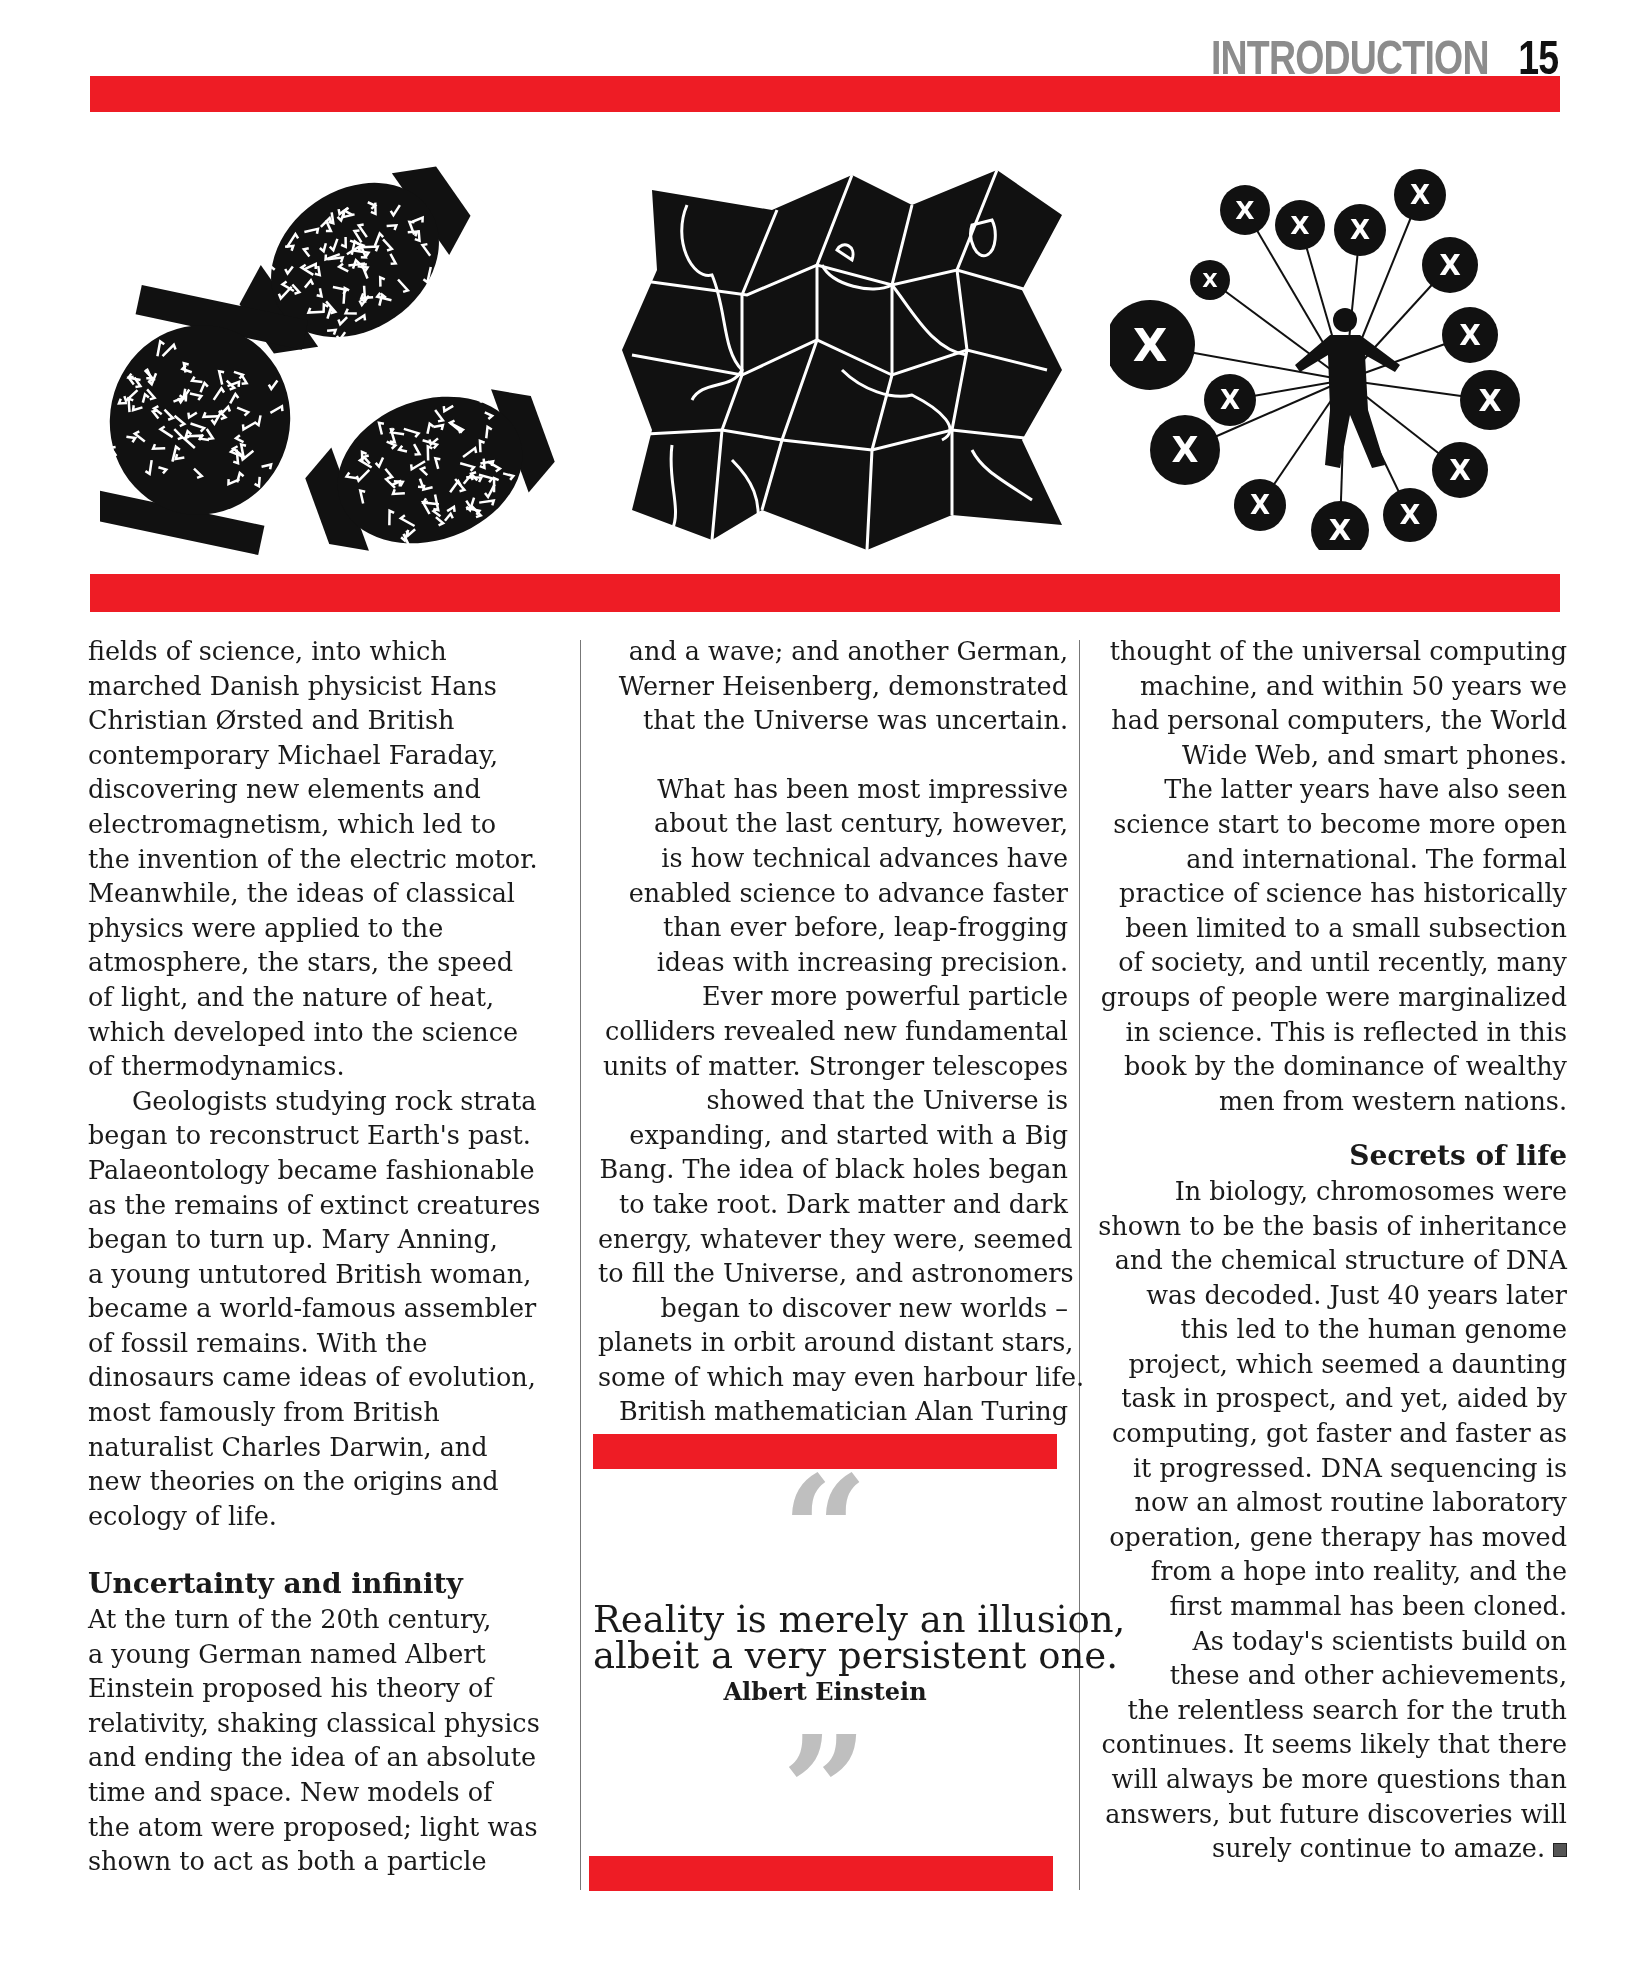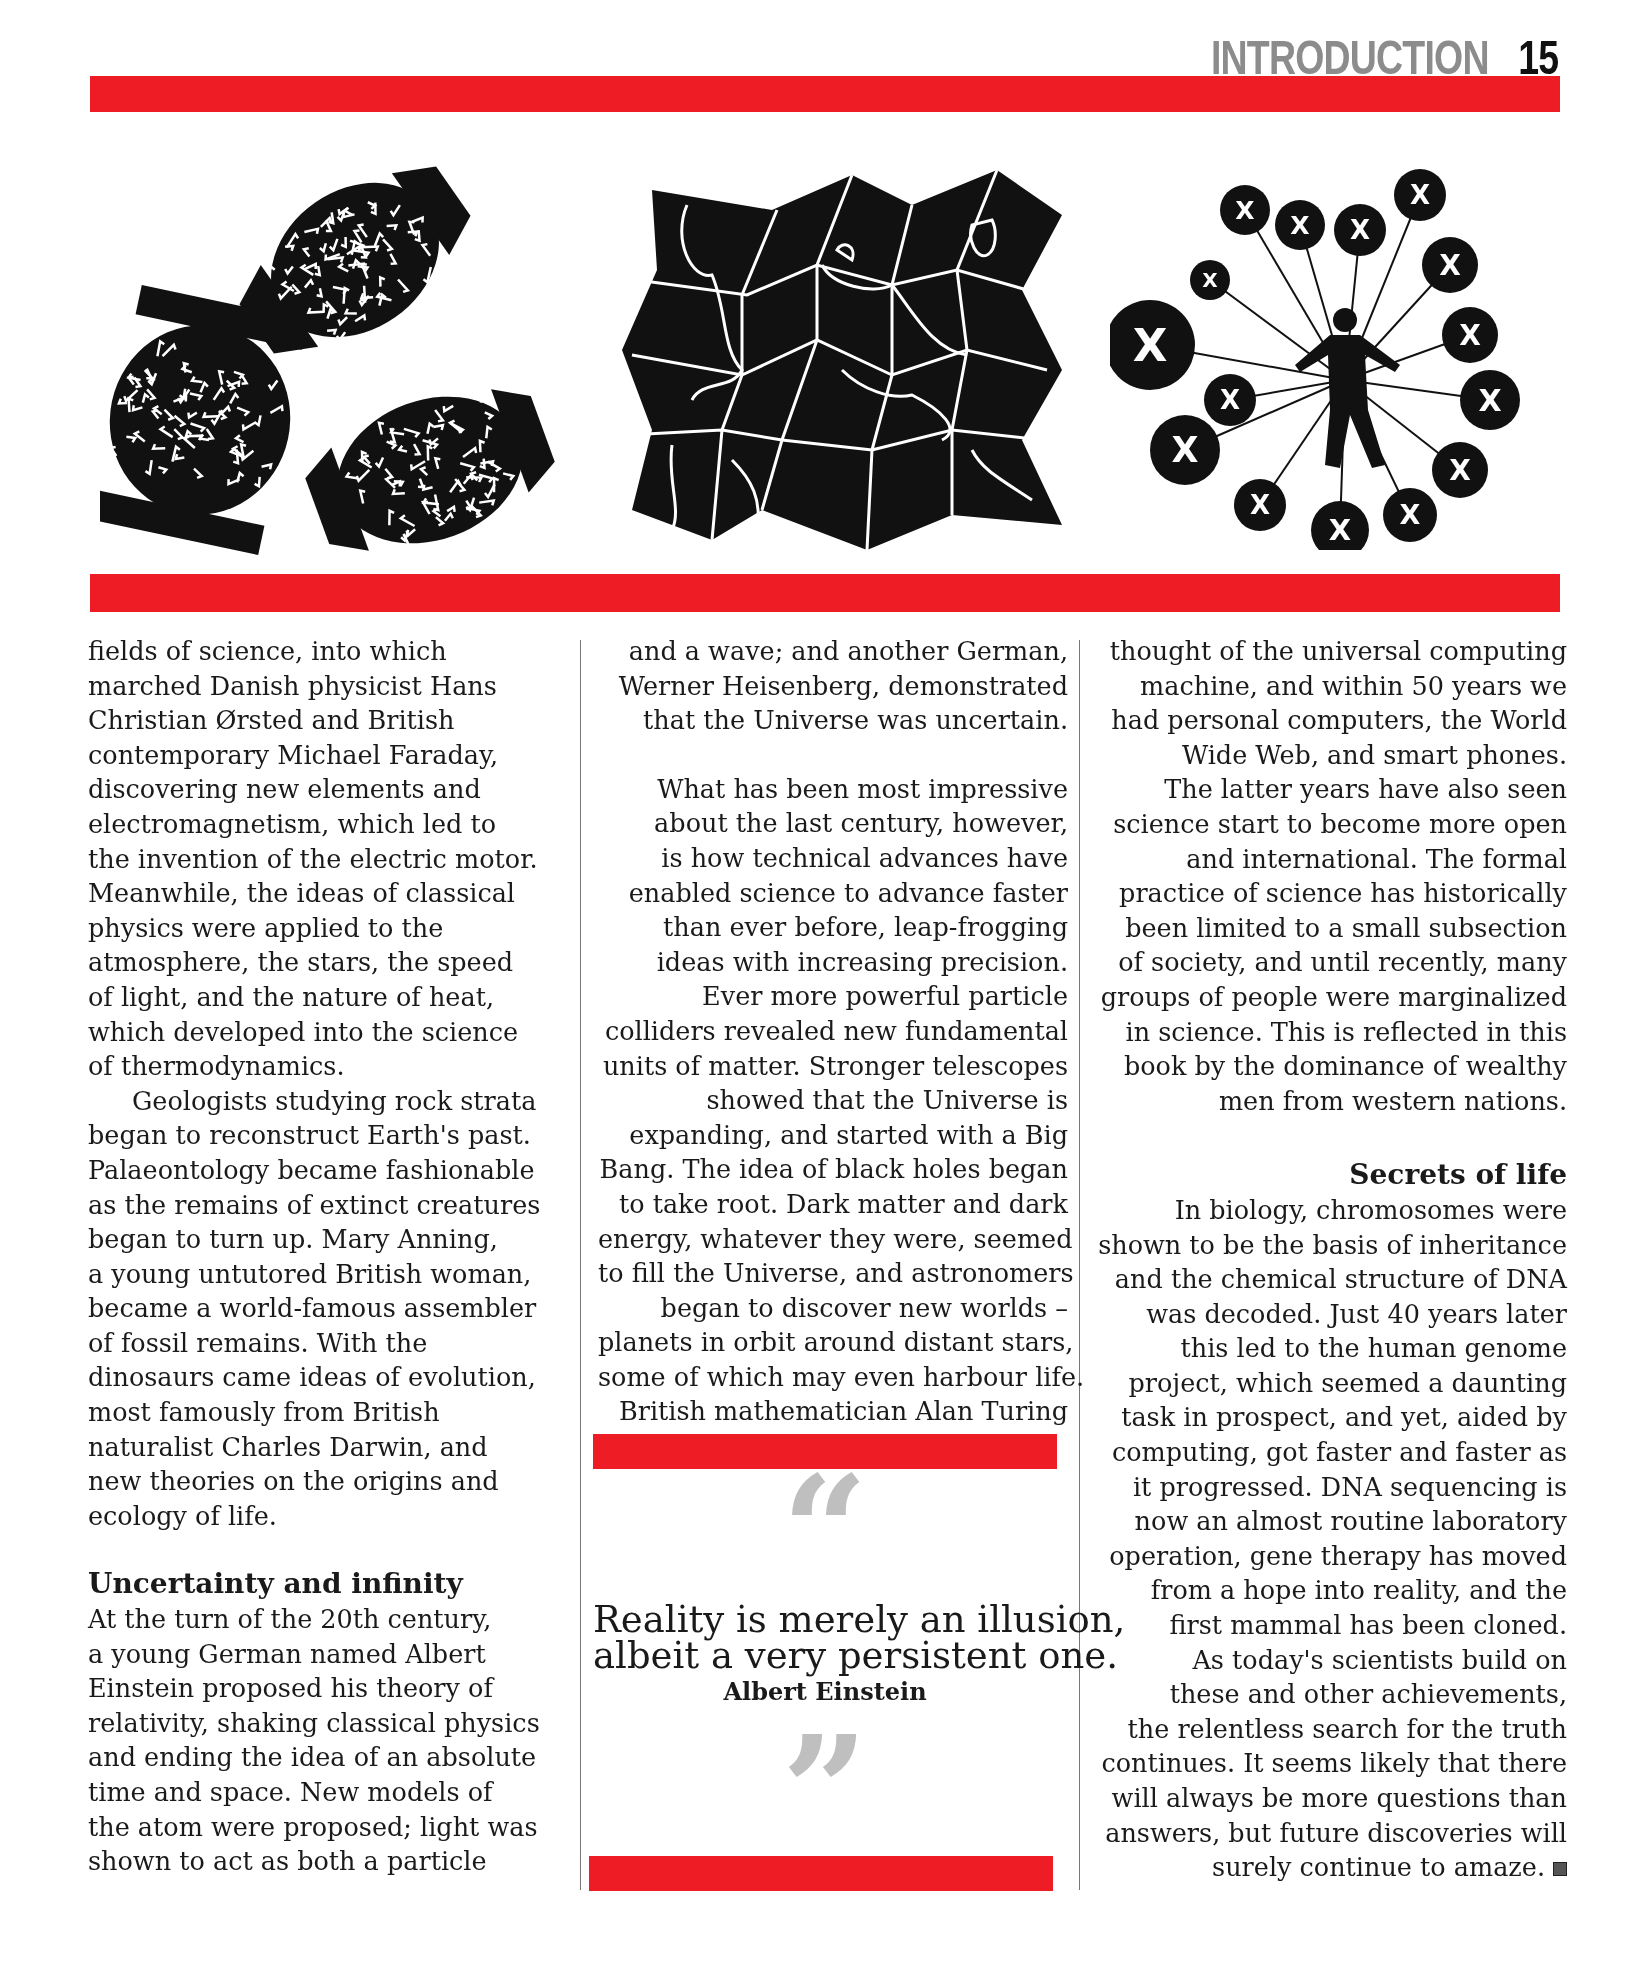--- a/index.html
+++ b/index.html
@@ -455,21 +455,21 @@
       <span class="line">science start to become more open</span>
       <span class="line">and international. The formal</span>
       <span class="line">practice of science has historically</span>
       <span class="line">been limited to a small subsection</span>
       <span class="line">of society, and until recently, many</span>
       <span class="line">groups of people were marginalized</span>
       <span class="line">in science. This is reflected in this</span>
       <span class="line">book by the dominance of wealthy</span>
       <span class="line">men from western nations.</span>
     </p>
-  <h3 class="heading" style="margin-top:40px">Secrets of life</h3>
+  <h3 class="heading" style="margin-top:21px">Secrets of life</h3>
   <p>
       <span class="line">In biology, chromosomes were</span>
       <span class="line">shown to be the basis of inheritance</span>
       <span class="line">and the chemical structure of DNA</span>
       <span class="line">was decoded. Just 40 years later</span>
       <span class="line">this led to the human genome</span>
       <span class="line">project, which seemed a daunting</span>
       <span class="line">task in prospect, and yet, aided by</span>
       <span class="line">computing, got faster and faster as</span>
       <span class="line">it progressed. DNA sequencing is</span>

